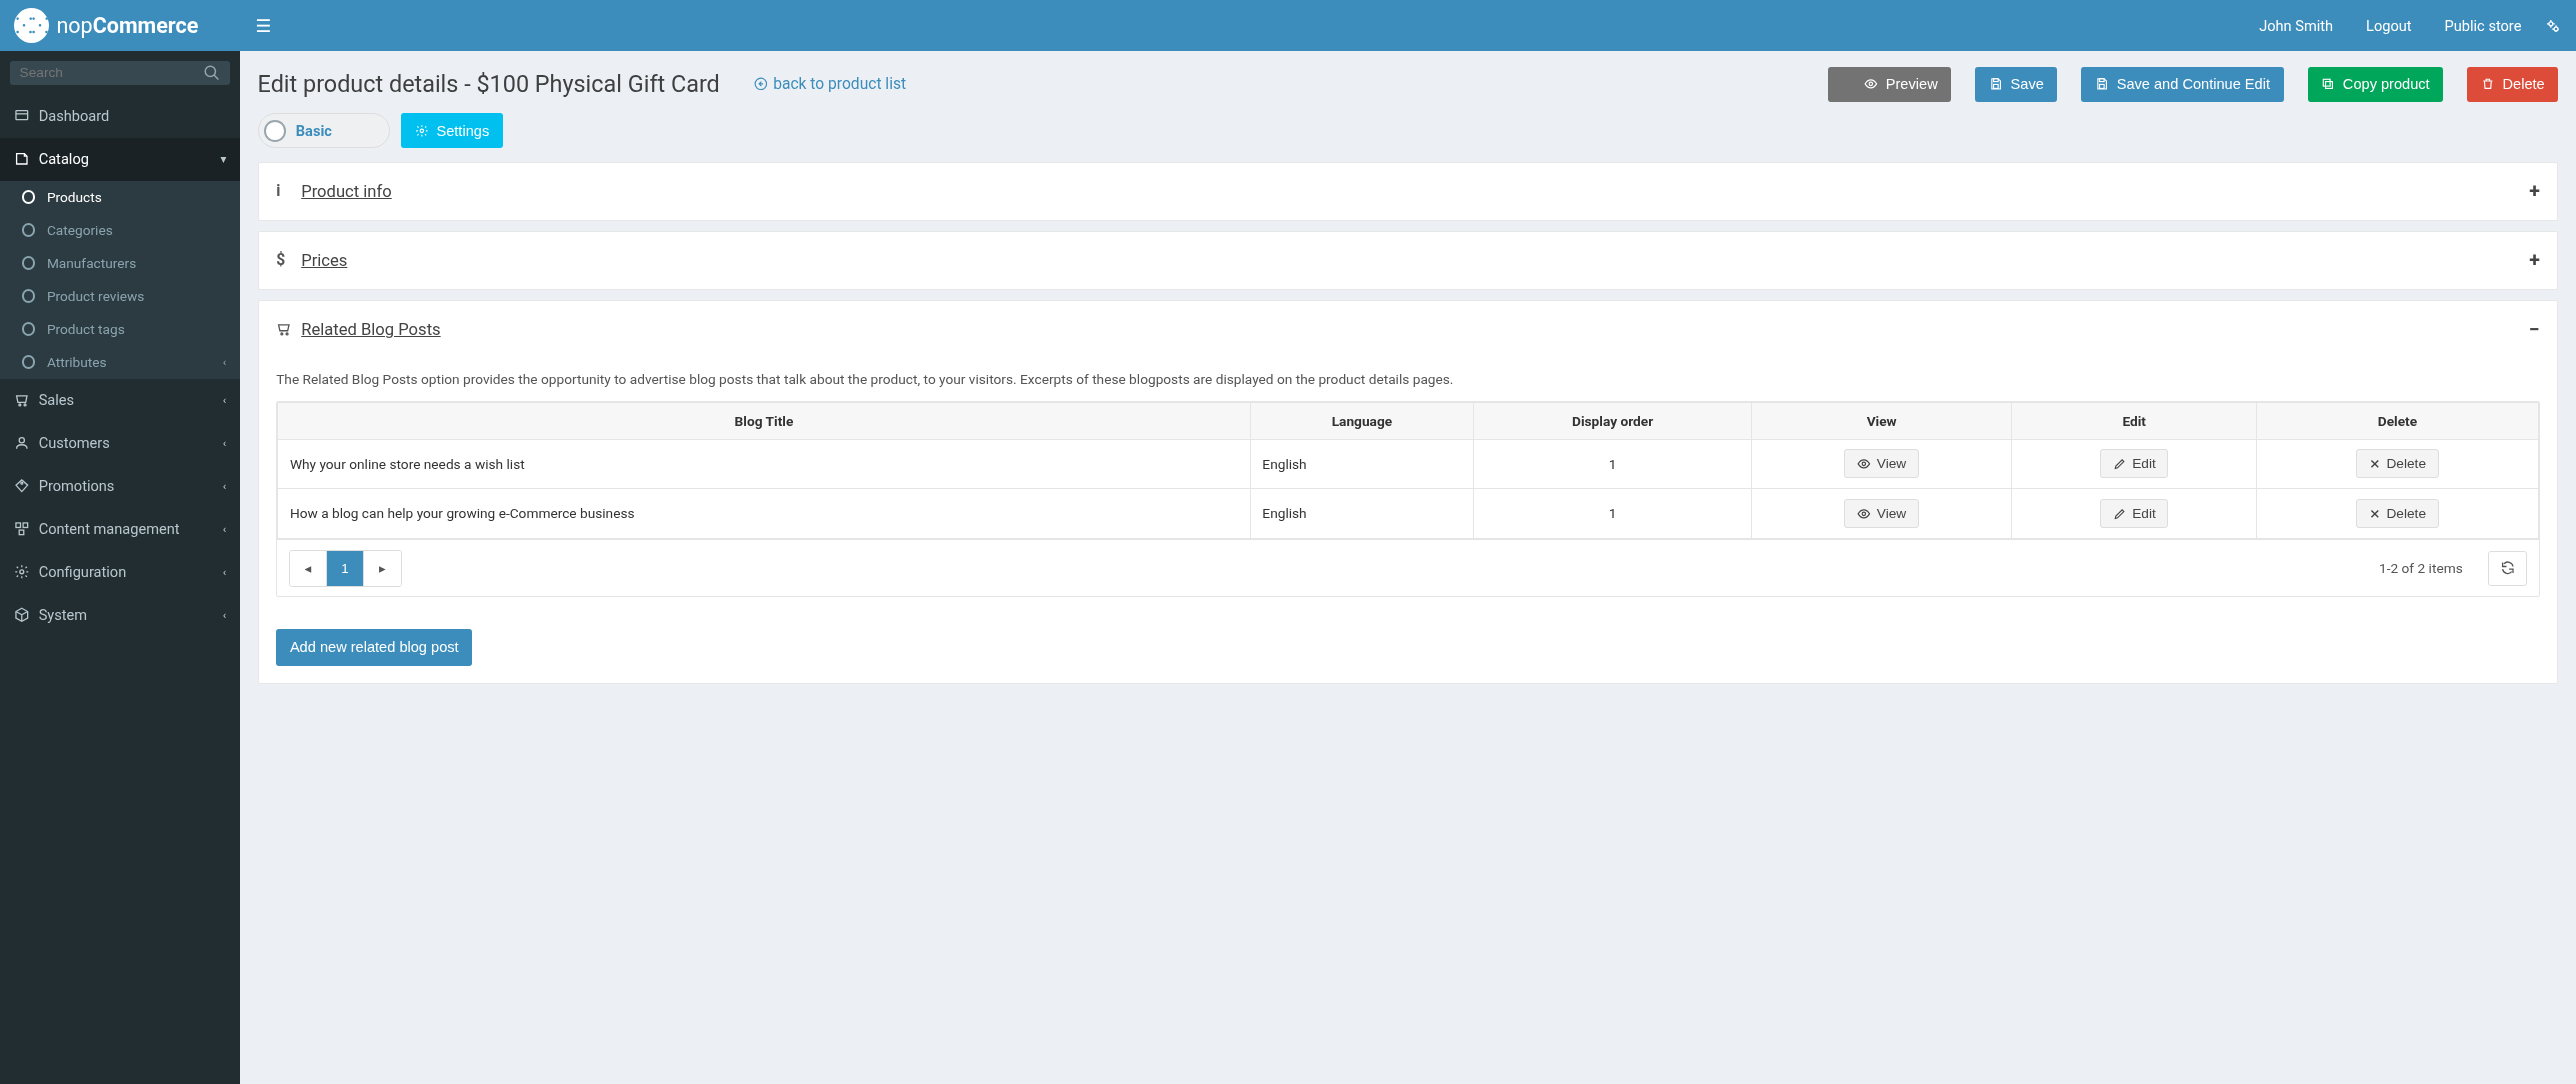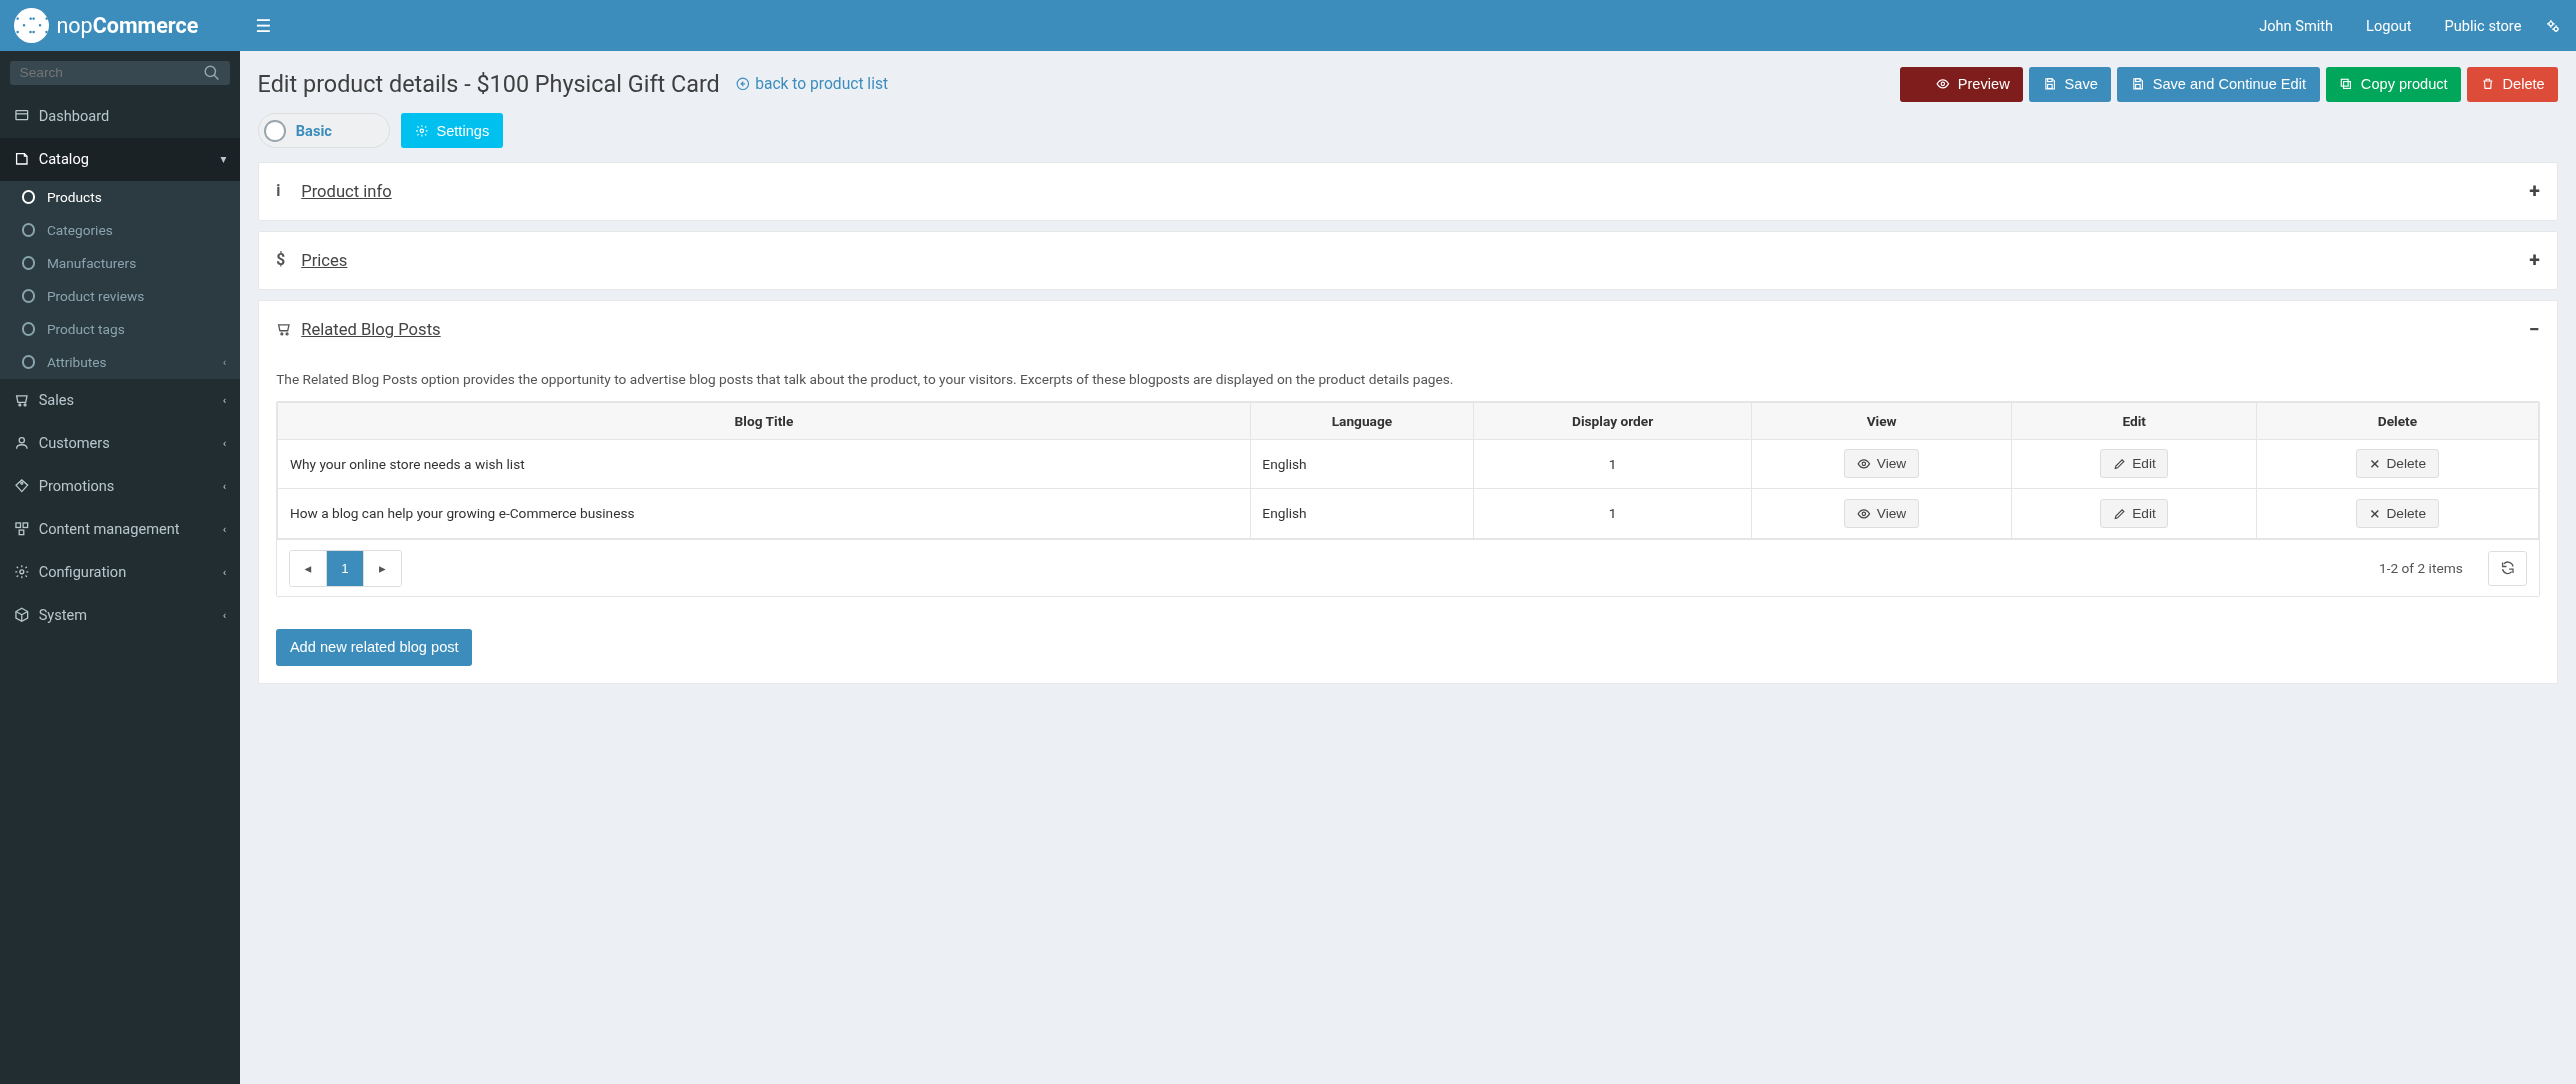--- a/index.html
+++ b/index.html
@@ -58,31 +58,31 @@
   .topbar .spacer { flex:1; }
   .top-links { display:flex; align-items:center; gap:33px; font-size:14.6px;margin-left:20px; }
   .top-links span { cursor:pointer; }
   .gear { font-size:15.6px; cursor:pointer; margin-left:23.4px; }
 
   
   .content {
     margin-left:240px; padding-top:51px; min-height:100%;
   }
   .page-head {
-    display:flex; align-items:center; padding:15.6px 17.6px 11.7px 17.6px; flex-wrap:wrap; gap:6px;
+    display:flex; align-items:center; padding:15.6px 17.6px 11.7px 17.6px; flex-wrap:wrap; gap:24px;
   }
   .page-title { font-size:23.4px; color:#3f3f3f; font-weight:400; }
   .back-link { display:inline-flex; align-items:center; gap:5.9px; color:#3c8dbc; margin-left:9.8px; font-size:15.6px; cursor:pointer; }
   .back-link .arr { font-size:13.7px; }
   .head-spacer { flex:1; }
   .btn {
     display:inline-flex; align-items:center; gap:7.8px; height:35px; padding:0 13.7px; border:none; border-radius:2.9px; color:#fff; font-size:14.6px; cursor:pointer;
   }
   .btn .ic { font-size:13.7px; }
-  .btn-purple { background:#7f1d1d;padding-left:36px; }
+  .btn-purple { background:#737373;padding-left:36px; }
   .btn-blue   { background:#3c8dbc; }
   .btn-green  { background:#00a65a; }
   .btn-red    { background:#dd4b39; }
   .btn-cyan   { background:#00c0ef; }
 
   .mode-row { display:flex; align-items:center; gap:11.7px; padding:0 17.6px 13.7px 17.6px; }
   .toggle-pill {
     width:132px; height:35px; border:1px solid #ddd; border-radius:21.5px; background:#eef0f2;
     display:flex; align-items:center; padding:0 5.9px; gap:9.8px; cursor:pointer;
   }

